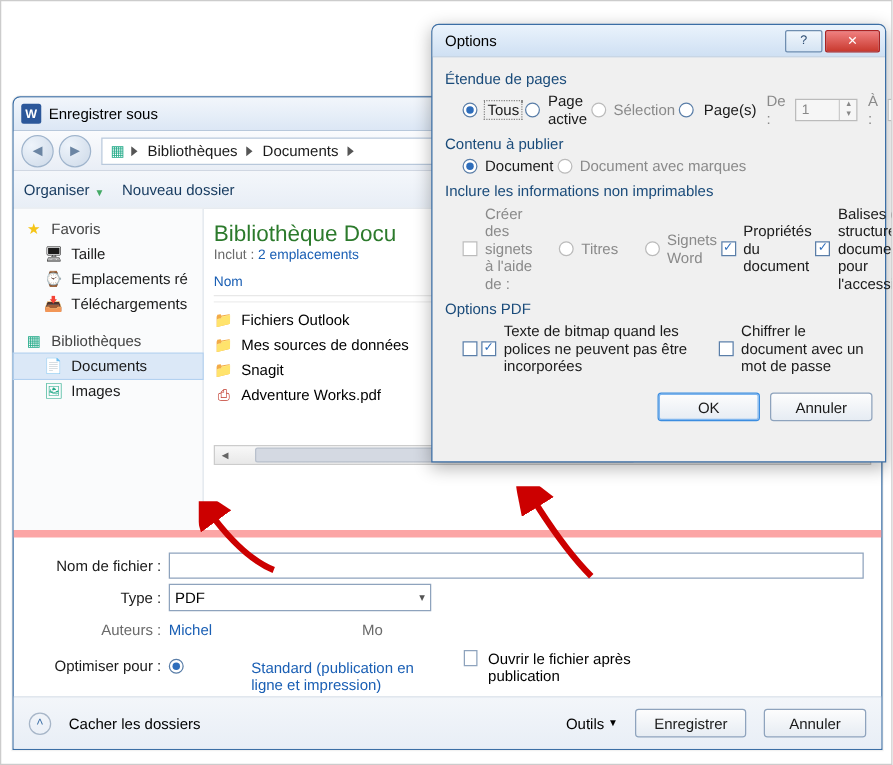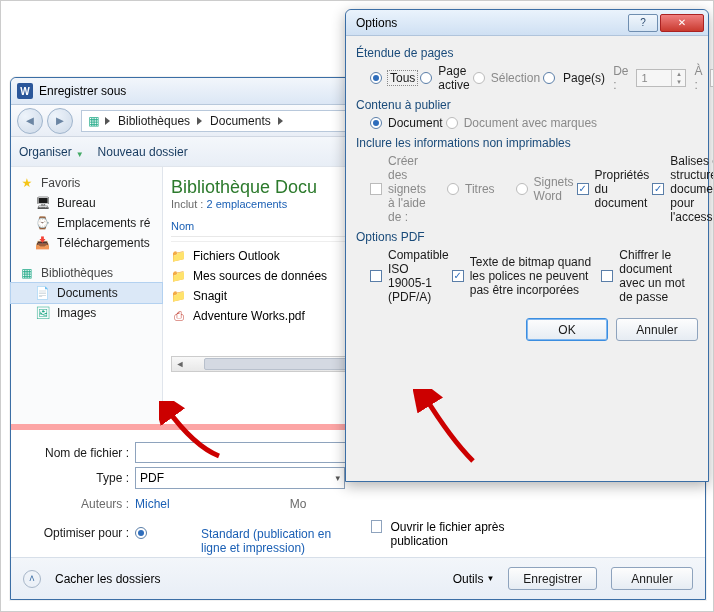--- a/index.html
+++ b/index.html
@@ -130,21 +130,21 @@
     position:absolute;bottom:0;left:0;right:0;height:42px;
     background:linear-gradient(#f3f6fa,#e8eef6);
     border-top:1px solid #d7dfe9;
     display:flex;align-items:center;padding:0 12px;gap:14px;
   }
   .expand { width:18px;height:18px;border:1px solid #a7b6c8;border-radius:50%;display:inline-flex;align-items:center;justify-content:center;font-size:10px;color:#3b6ea5; }
   .spacer { flex:1; }
 
   
   .options-dialog {
-    position:absolute;top:8px;left:344px;width:364px;height:473px;
+    position:absolute;top:18px;left:344px;width:364px;height:351px;
     border:1px solid #3b6ea5;border-radius:6px 6px 0 0;
     background:#f0f0f0;
     box-shadow:0 4px 14px rgba(0,0,0,0.3);
     z-index:10;
     font-size:12px;
   }
   .opt-titlebar {
     height:26px;background:linear-gradient(#eaf3fc,#cfe0f3);
     border-bottom:1px solid #b0c4db;
     display:flex;align-items:center;padding:0 4px 0 10px;
@@ -216,21 +216,21 @@
   <div class="body-area">
     <div class="columns">
       <div class="sidebar">
         <div class="side-group">
           <div class="side-head">
             <span class="ico star">★</span>
             <span>Favoris</span>
           </div>
           <div class="side-item">
             <span class="ico">🖥</span>
-            <span>Bureau</span>
+            <span>Taille</span>
           </div>
           <div class="side-item">
             <span class="ico" style="color:#3a7db8">⌚</span>
             <span>Emplacements ré</span>
           </div>
           <div class="side-item">
             <span class="ico folder">📥</span>
             <span>Téléchargements</span>
           </div>
         </div>
@@ -411,21 +411,20 @@
       <div class="orow">
           <span class="cb checked"></span>
           <span>Balises de structure de document pour l'accessibilité</span>
         </div>
     </div>
 
     <div class="grp-label">Options PDF</div>
     <div class="grp-body">
       <div class="orow">
           <span class="cb"></span>
-          <span>Compatible ISO 19005-1 (PDF/A)</span>
         </div>
       <div class="orow">
           <span class="cb checked"></span>
           <span>Texte de bitmap quand les polices ne peuvent pas être incorporées</span>
         </div>
       <div class="orow">
           <span class="cb"></span>
           <span>Chiffrer le document avec un mot de passe</span>
         </div>
     </div>

